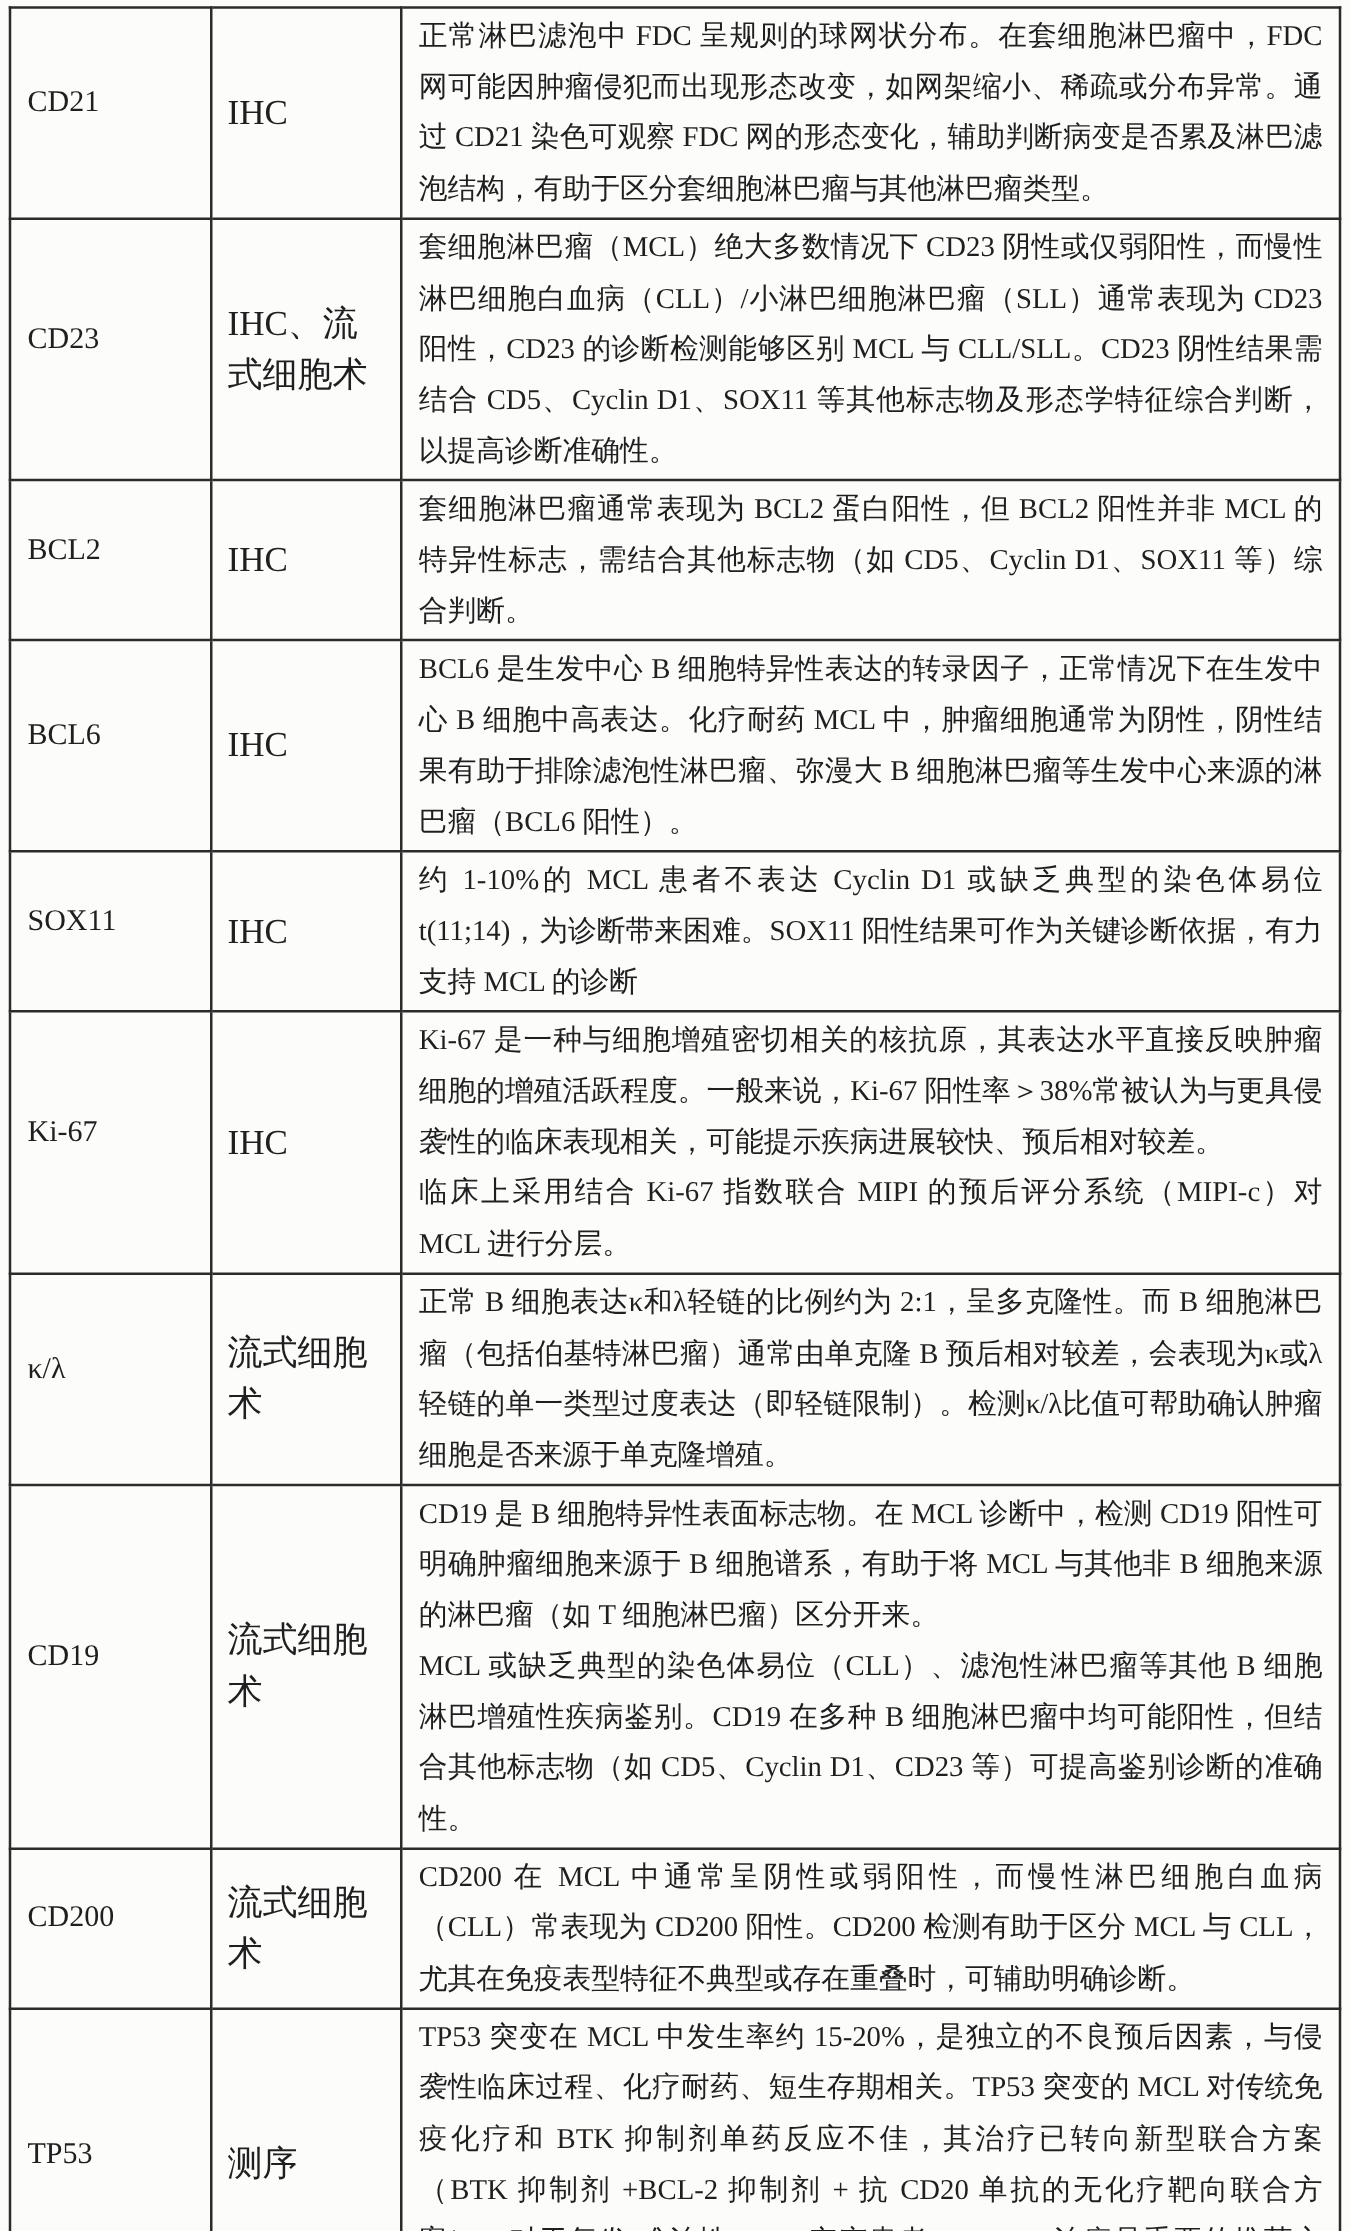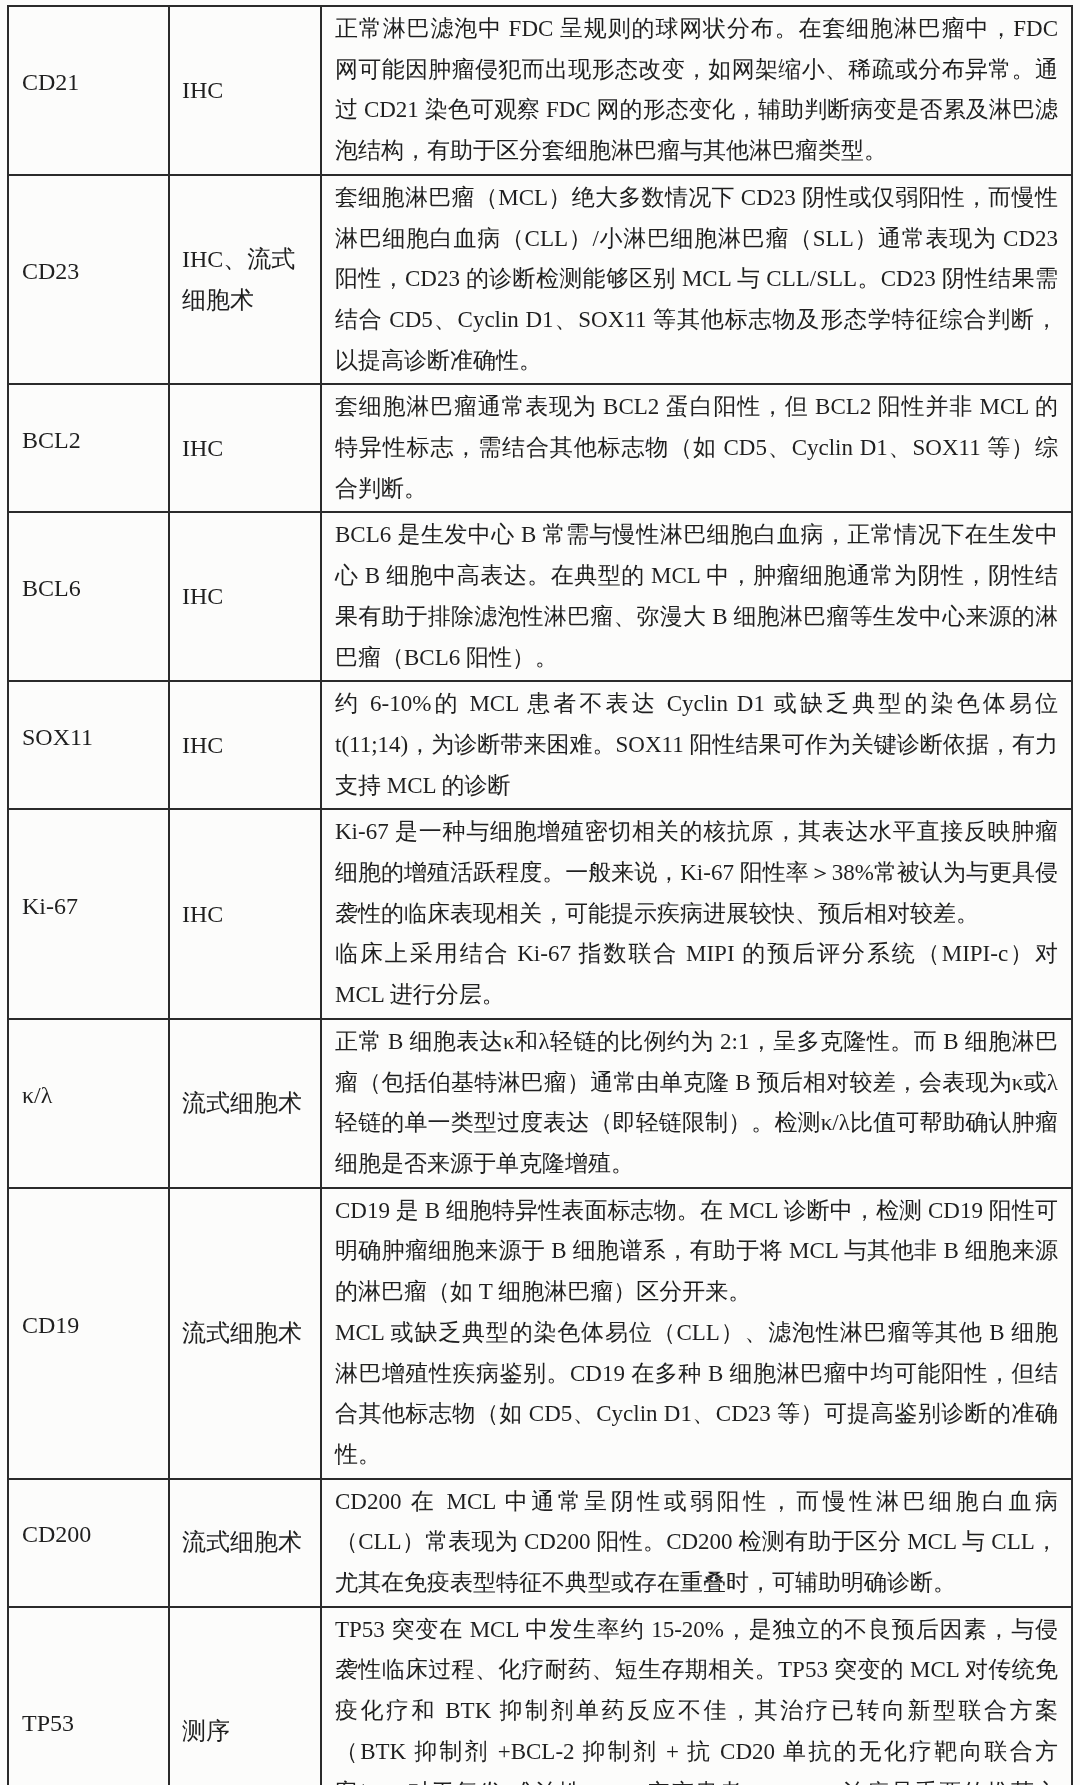--- a/index.html
+++ b/index.html
@@ -26,21 +26,21 @@
     overflow: hidden;
   }
   .marker-cell {
     font-size: 24px;
     line-height: 41px;
     padding: 0 6px 16px 13px;
     vertical-align: middle;
     text-align: left;
   }
   .method-cell {
-    font-size: 24px;
+    font-size: 28px;
     line-height: 41px;
     padding: 0 10px 0 12px;
     vertical-align: middle;
     text-align: left;
   }
   .desc-cell {
     font-size: 23px;
     line-height: 40.7px;
     padding: 2px 13px;
     vertical-align: middle;
@@ -76,28 +76,28 @@
         <td class="marker-cell">BCL2</td>
         <td class="method-cell">IHC</td>
         <td class="desc-cell">
           <div class="para">套细胞淋巴瘤通常表现为 BCL2 蛋白阳性，但 BCL2 阳性并非 MCL 的特异性标志，需结合其他标志物（如 CD5、Cyclin D1、SOX11 等）综合判断。</div>
         </td>
       </tr>
       <tr style="height: 163px;">
         <td class="marker-cell">BCL6</td>
         <td class="method-cell">IHC</td>
         <td class="desc-cell">
-          <div class="para">BCL6 是生发中心 B 常需与慢性淋巴细胞白血病，正常情况下在生发中心 B 细胞中高表达。在典型的 MCL 中，肿瘤细胞通常为阴性，阴性结果有助于排除滤泡性淋巴瘤、弥漫大 B 细胞淋巴瘤等生发中心来源的淋巴瘤（BCL6 阳性）。</div>
+          <div class="para">BCL6 是生发中心 B 细胞特异性表达的转录因子，正常情况下在生发中心 B 细胞中高表达。化疗耐药 MCL 中，肿瘤细胞通常为阴性，阴性结果有助于排除滤泡性淋巴瘤、弥漫大 B 细胞淋巴瘤等生发中心来源的淋巴瘤（BCL6 阳性）。</div>
         </td>
       </tr>
       <tr style="height: 122px;">
         <td class="marker-cell">SOX11</td>
         <td class="method-cell">IHC</td>
         <td class="desc-cell">
-          <div class="para">约 6-10%的 MCL 患者不表达 Cyclin D1 或缺乏典型的染色体易位 t(11;14)，为诊断带来困难。SOX11 阳性结果可作为关键诊断依据，有力支持 MCL 的诊断</div>
+          <div class="para">约 1-10%的 MCL 患者不表达 Cyclin D1 或缺乏典型的染色体易位 t(11;14)，为诊断带来困难。SOX11 阳性结果可作为关键诊断依据，有力支持 MCL 的诊断</div>
         </td>
       </tr>
       <tr style="height: 203px;">
         <td class="marker-cell">Ki-67</td>
         <td class="method-cell">IHC</td>
         <td class="desc-cell">
           <div class="para">Ki-67 是一种与细胞增殖密切相关的核抗原，其表达水平直接反映肿瘤细胞的增殖活跃程度。一般来说，Ki-67 阳性率＞38%常被认为与更具侵袭性的临床表现相关，可能提示疾病进展较快、预后相对较差。</div>
           <div class="para">临床上采用结合 Ki-67 指数联合 MIPI 的预后评分系统（MIPI-c）对 MCL 进行分层。</div>
         </td>
       </tr>

